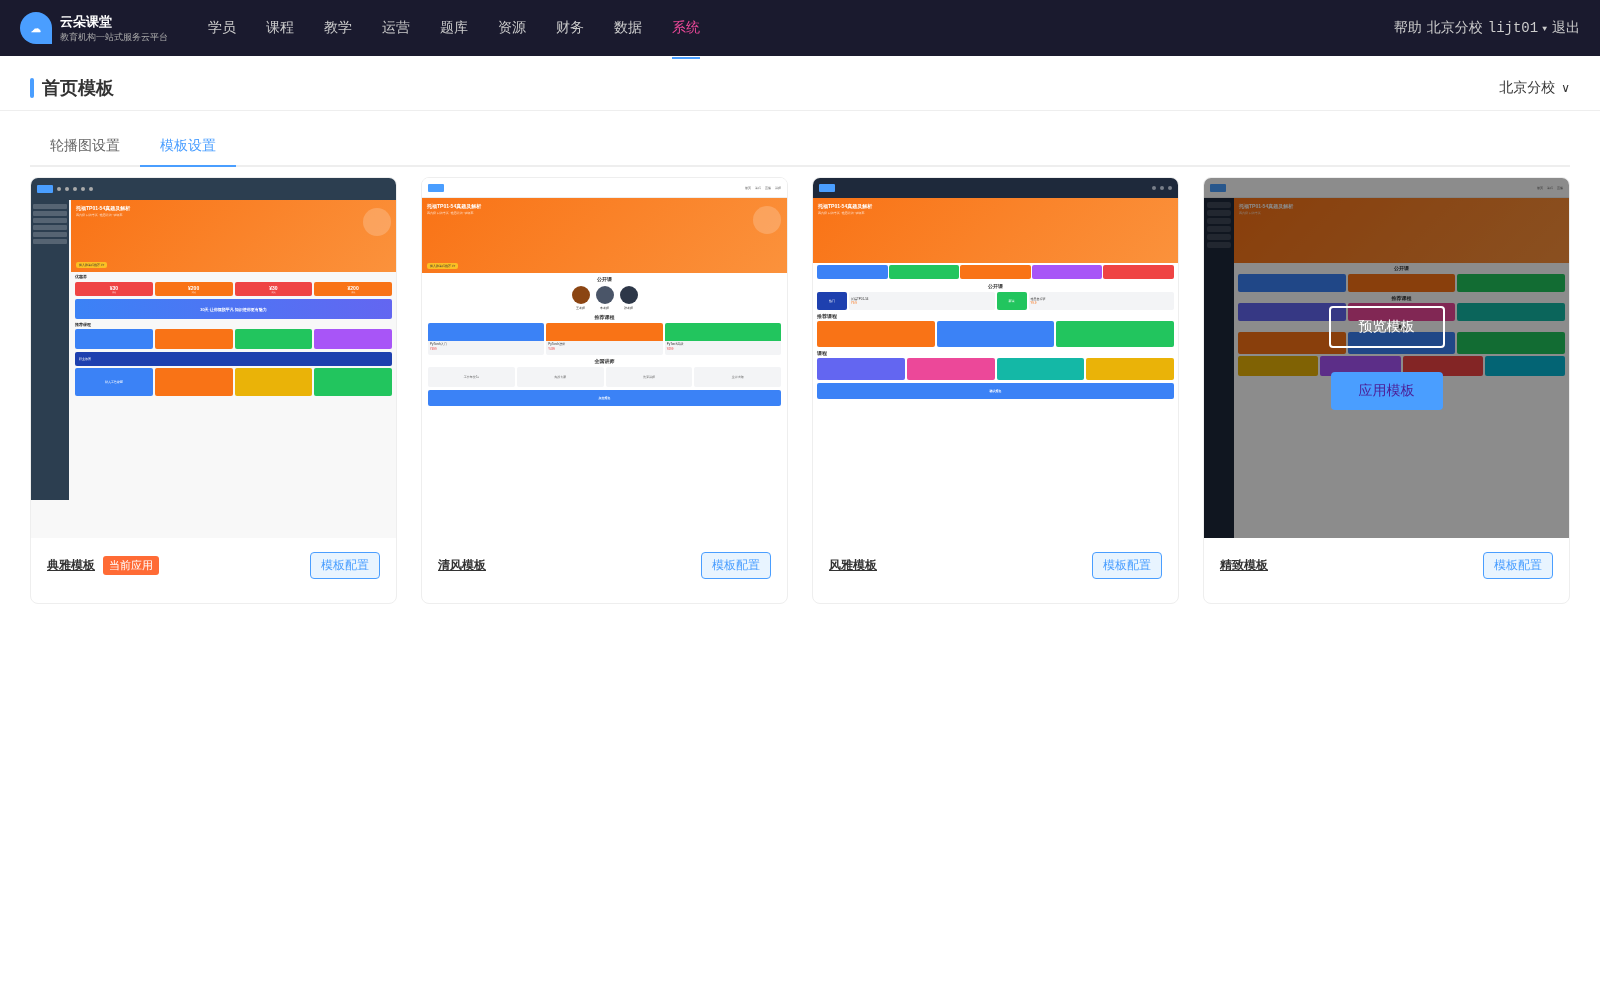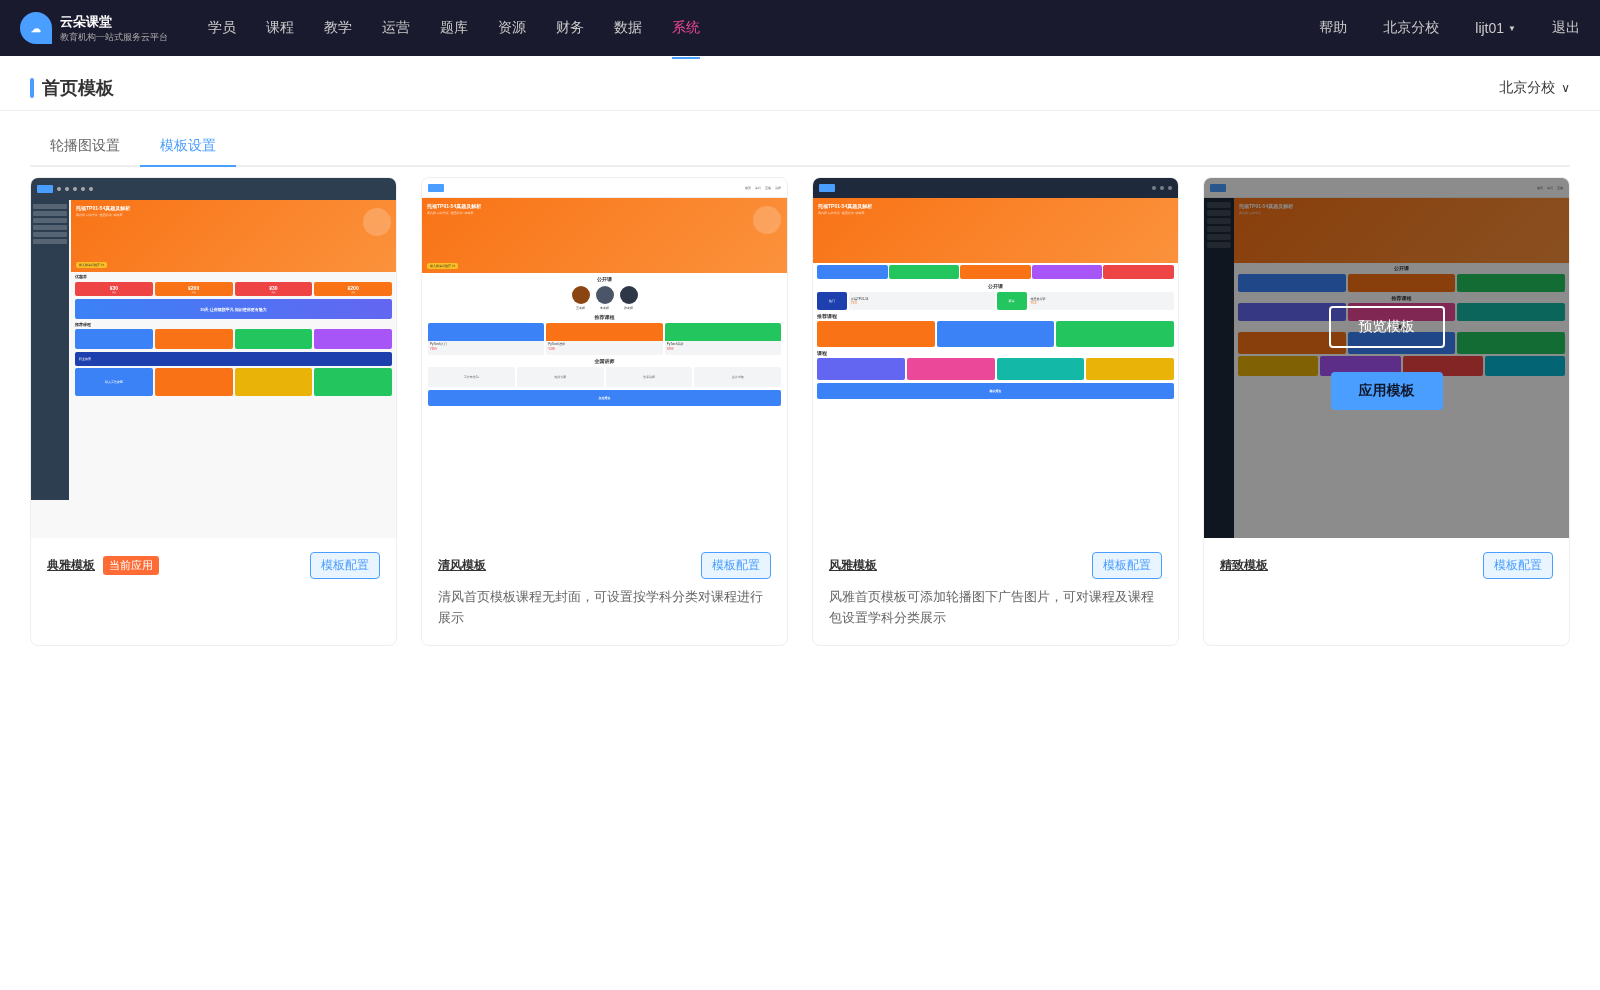--- a/index.html
+++ b/index.html
@@ -10,21 +10,21 @@
     .nav-logo { display: flex; align-items: center; margin-right: 40px; }
     .nav-logo-icon { width: 32px; height: 32px; background: #4a9eff; border-radius: 50% 50% 0 50%; margin-right: 8px; display: flex; align-items: center; justify-content: center; }
     .nav-logo-icon span { color: white; font-size: 10px; font-weight: bold; }
     .nav-logo-text { display: flex; flex-direction: column; }
     .nav-logo-text .main { color: white; font-size: 13px; font-weight: bold; }
     .nav-logo-text .sub { color: #aaa; font-size: 9px; }
     .nav-items { display: flex; gap: 30px; flex: 1; }
     .nav-item { color: #ccc; cursor: pointer; font-size: 14px; padding: 4px 0; position: relative; }
     .nav-item.active { color: #ec4899; }
     .nav-item.active::after { content: ''; position: absolute; bottom: -18px; left: 0; right: 0; height: 2px; background: #4a9eff; }
-    .nav-right { display: flex; align-items: center; gap: 36px; }
+    .nav-right { display: flex; align-items: center; gap: 5px; font-family: Liberation Mono, monospace; }
     .nav-right-item { color: #ccc; cursor: pointer; font-size: 14px; }
     .nav-right-dropdown { color: #ccc; cursor: pointer; font-size: 14px; display: flex; align-items: center; gap: 4px; }
     .nav-right-dropdown::after { content: '▼'; font-size: 8px; }
 
     
     .page { background: white; min-height: calc(100vh - 56px); }
 
     
     .page-header { display: flex; align-items: center; justify-content: space-between; padding: 20px 30px 10px; border-bottom: 1px solid #eee; }
     .page-title { display: flex; align-items: center; gap: 8px; font-size: 18px; font-weight: bold; color: #333; }
@@ -42,21 +42,21 @@
     .note { padding: 16px 30px; color: #999; font-size: 13px; }
 
     
     .templates-grid { display: grid; grid-template-columns: repeat(4, 1fr); gap: 24px; padding: 10px 30px 30px; }
 
     
     .template-card { background: white; border-radius: 8px; overflow: hidden; border: 1px solid #eee; position: relative; }
     .template-preview { position: relative; height: 360px; overflow: hidden; cursor: pointer; }
     .preview-overlay { position: absolute; inset: 0; background: rgba(0,0,0,0.45); display: flex; flex-direction: column; align-items: center; justify-content: center; gap: 16px; opacity: 0; transition: opacity 0.2s; }
     .preview-btn { padding: 10px 28px; border: 2px solid white; color: white; background: transparent; border-radius: 4px; cursor: pointer; font-size: 14px; font-weight: 500; }
-    .apply-btn { padding: 10px 28px; background: #4a9eff; color: #0f172a; border: none; border-radius: 4px; cursor: pointer; font-size: 14px; font-weight: 700; }
+    .apply-btn { padding: 10px 28px; background: #4a9eff; color: #4c1d95; border: none; border-radius: 4px; cursor: pointer; font-size: 14px; font-weight: 400; }
 
     
     .template-card.hovered .preview-overlay { opacity: 1; gap: 24px; }
 
     .template-info { padding: 14px 16px 16px; }
     .template-name-row { display: flex; align-items: center; gap: 8px; margin-bottom: 8px; }
     .template-name { font-size: 12px; font-weight: bold; color: #333; text-decoration: underline; }
     .badge-current { background: #ff6b35; color: white; font-size: 11px; padding: 2px 6px; border-radius: 3px; }
     .config-btn { margin-left: auto; background: #e8f4ff; color: #4a9eff; border: 1px solid #4a9eff; border-radius: 4px; padding: 4px 10px; font-size: 12px; cursor: pointer; }
     .template-desc { font-size: 13px; color: #666; line-height: 1.6; }
@@ -291,21 +291,20 @@
         <div class="preview-overlay">
           <button class="preview-btn">预览模板</button>
           <button class="apply-btn">应用模板</button>
         </div>
       </div>
       <div class="template-info">
         <div class="template-name-row">
           <span class="template-name">清风模板</span>
           <button class="config-btn">模板配置</button>
         </div>
-        <div class="template-desc">清风首页模板课程无封面，可设置按学科分类对课程进行展示</div>
       </div>
     </div>
 
     <div class="template-card">
       <div class="template-preview">
         <div class="mock-preview" style="background:white;">
           <div style="height:20px;background:#1e293b;display:flex;align-items:center;padding:0 6px;gap:4px;">
             <div style="width:16px;height:8px;background:#4a9eff;border-radius:1px;"></div>
             <div style="width:4px;height:4px;border-radius:50%;background:rgba(255,255,255,0.4);margin-left:auto;"></div>
             <div style="width:4px;height:4px;border-radius:50%;background:rgba(255,255,255,0.4);"></div>
@@ -359,21 +358,20 @@
         <div class="preview-overlay">
           <button class="preview-btn">预览模板</button>
           <button class="apply-btn">应用模板</button>
         </div>
       </div>
       <div class="template-info">
         <div class="template-name-row">
           <span class="template-name">风雅模板</span>
           <button class="config-btn">模板配置</button>
         </div>
-        <div class="template-desc">风雅首页模板可添加轮播图下广告图片，可对课程及课程包设置学科分类展示</div>
       </div>
     </div>
 
     <div class="template-card hovered">
       <div class="template-preview" style="position:relative;">
         <div class="mock-preview" style="background:white;position:relative;">
           <div style="height:20px;background:white;border-bottom:1px solid #eee;display:flex;align-items:center;padding:0 6px;">
             <div style="width:16px;height:8px;background:#4a9eff;border-radius:1px;"></div>
             <div style="display:flex;gap:4px;margin-left:auto;align-items:center;">
               <div style="font-size:3px;color:#666;">首页</div>

